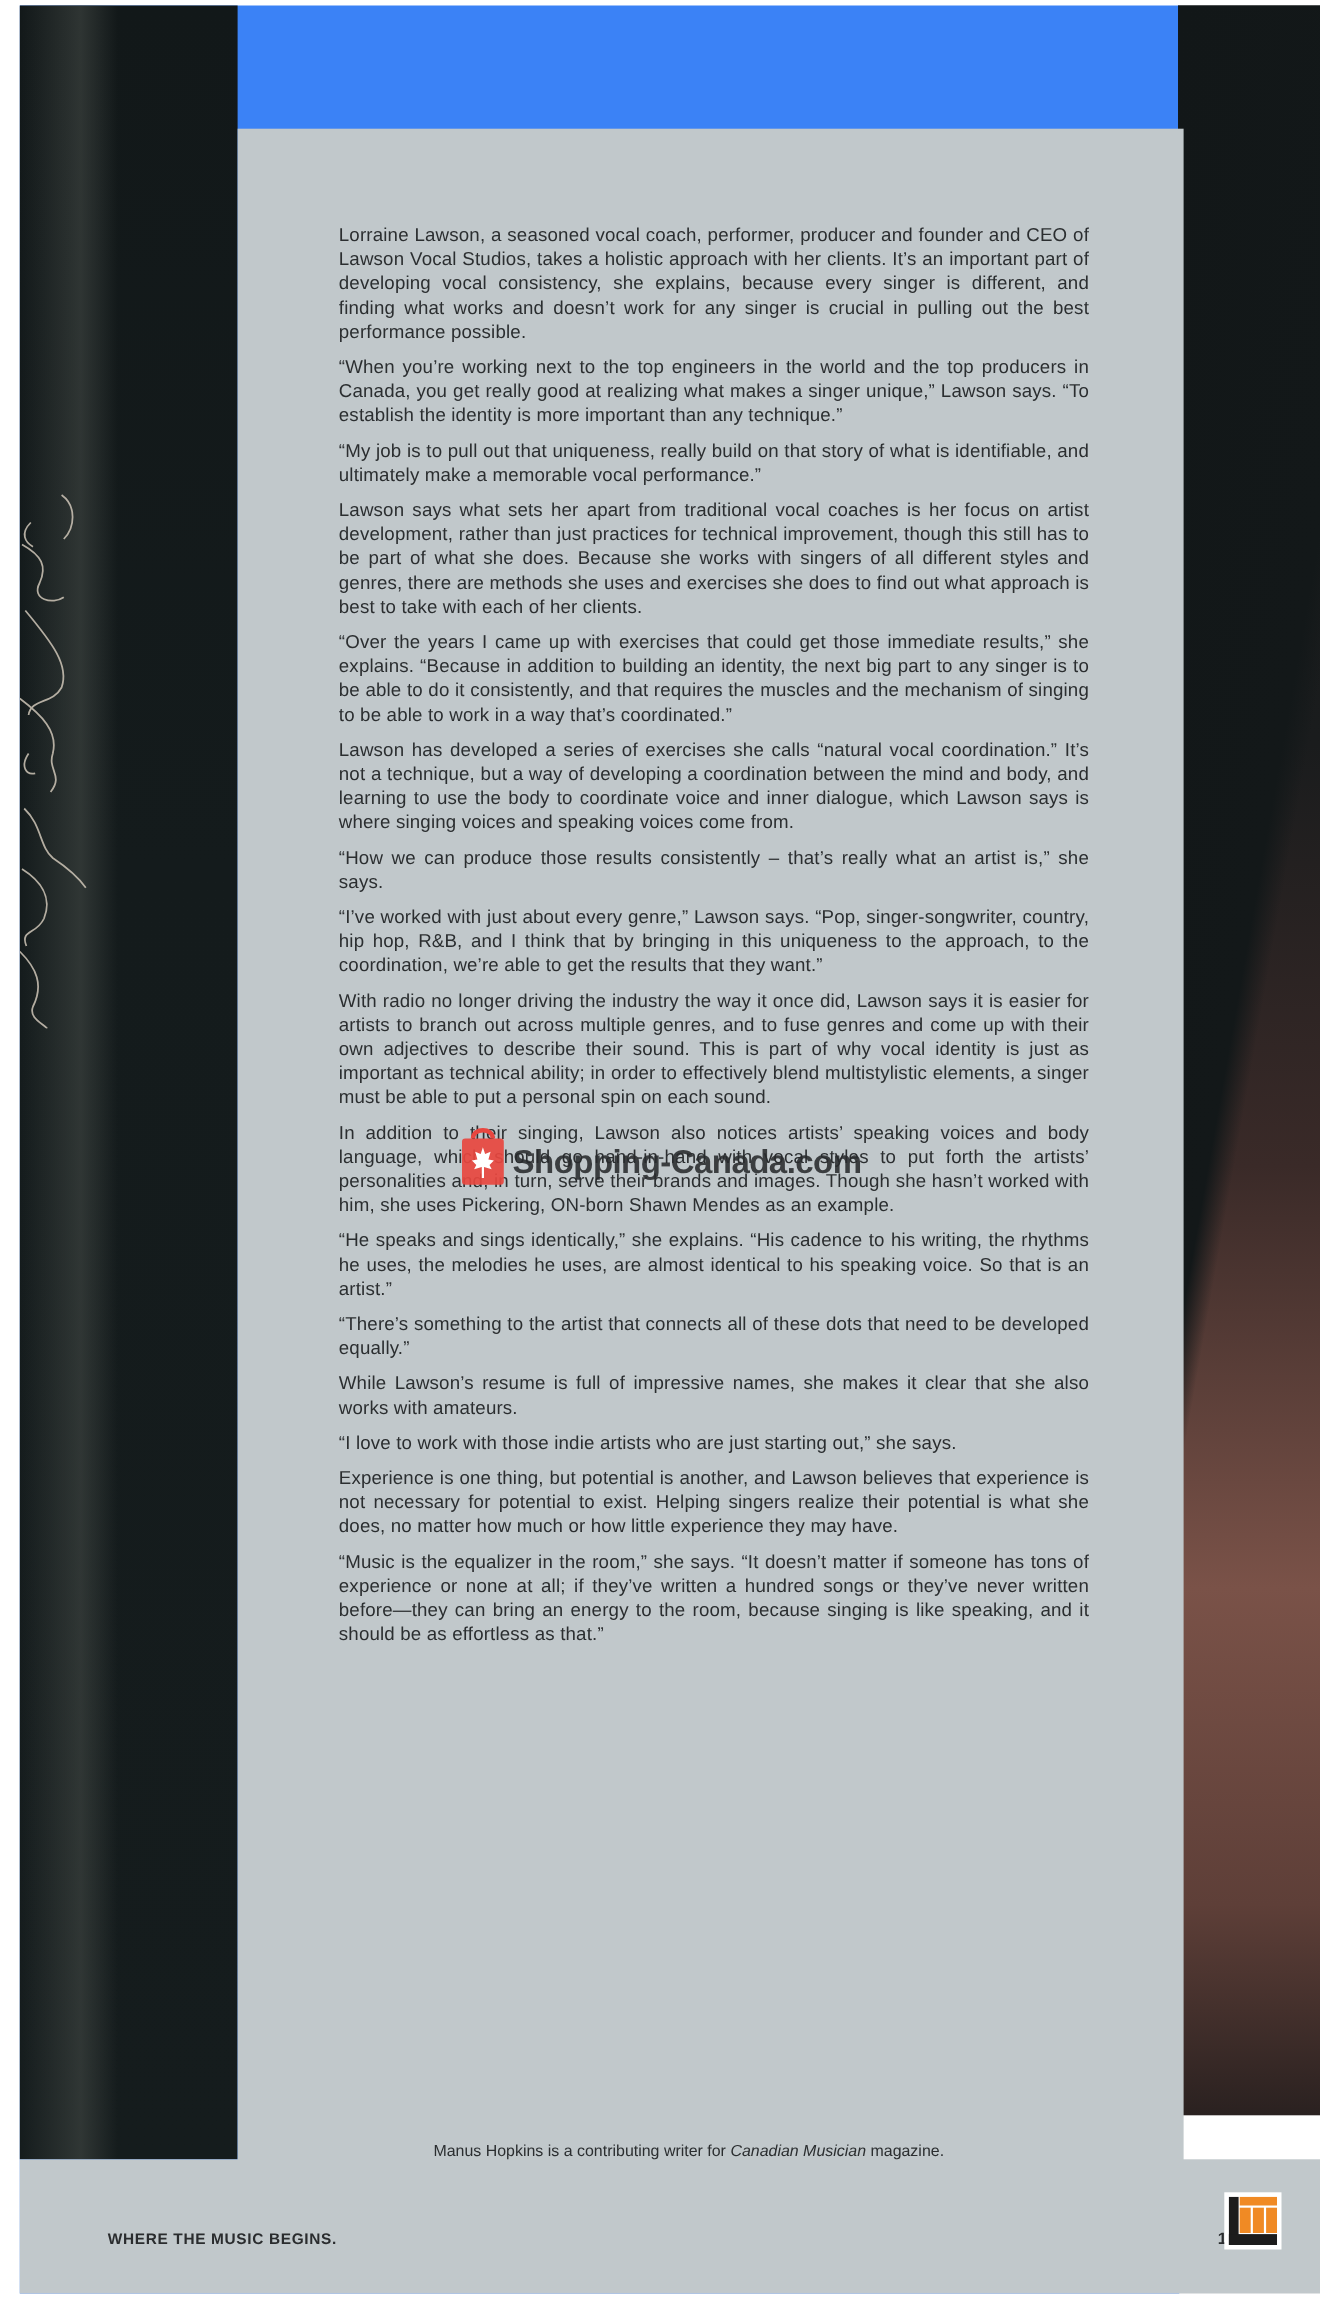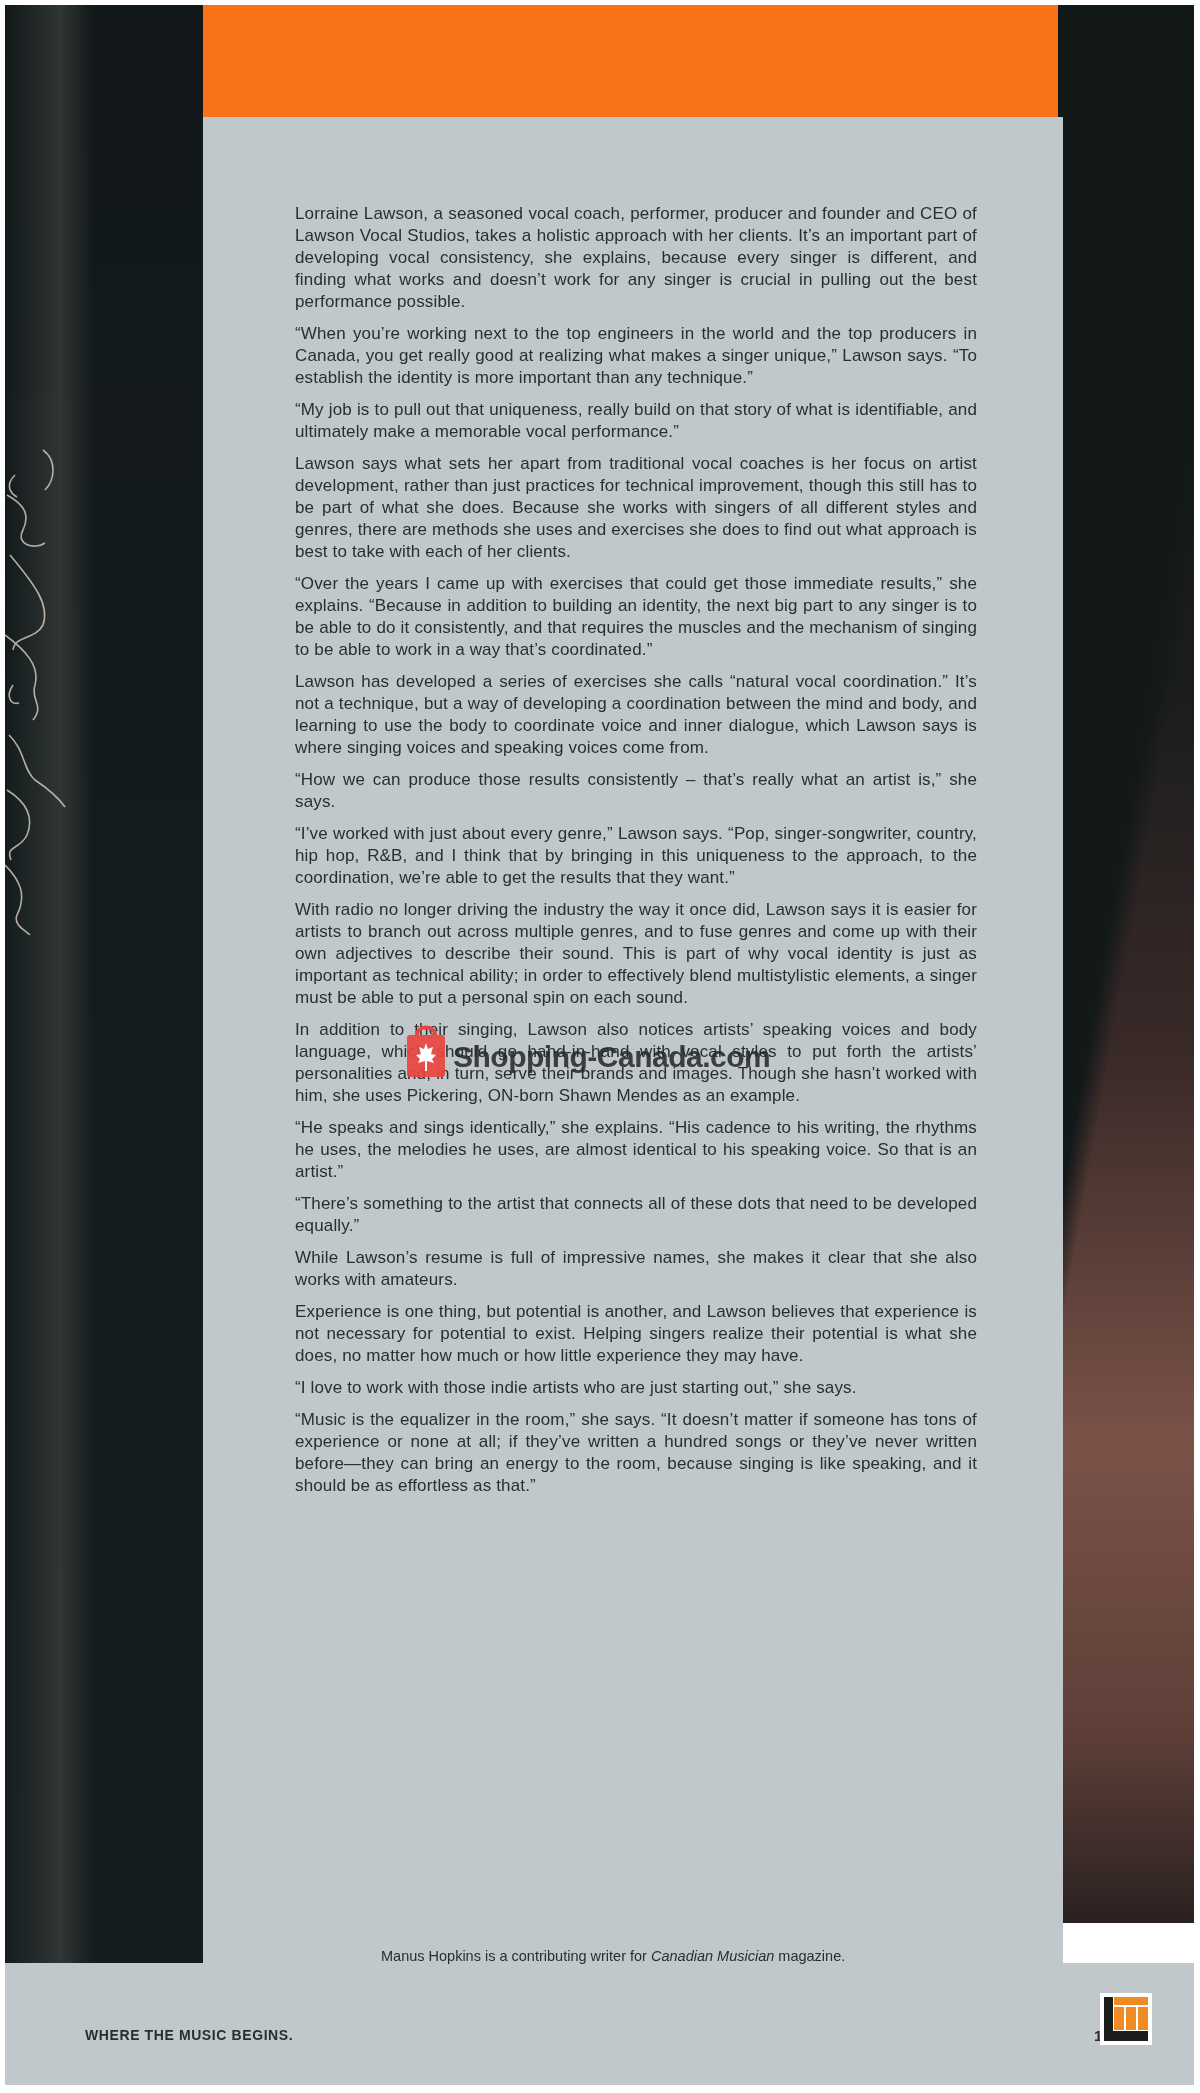--- a/index.html
+++ b/index.html
@@ -2,22 +2,22 @@
 <html><head>
   <meta charset="utf-8">
   <style>
     html, body { margin: 0; padding: 0; }
     body {
       width: 1200px; height: 2093px; position: relative; overflow: hidden;
       background: #ffffff;
       font-family: "Liberation Sans", "DejaVu Sans", sans-serif;
     }
     .page {
-      position: absolute; left: 5px; top: 5px; width: 1054px; height: 2080px;
-      background: #f97316;
+      position: absolute; left: 18px; top: 5px; width: 1054px; height: 2080px;
+      background: #3b82f6;
     }
     .grey-panel {
       position: absolute; left: 198px; top: 112px; width: 860px; height: 1858px;
       background: #c1c8cb;
     }
     .bottom-band {
       position: absolute; left: 0; top: 1958px; width: 1189px; height: 122px;
       background: #c1c8cb;
     }
     .left-photo {
@@ -107,22 +107,22 @@
     <p>Lawson says what sets her apart from traditional vocal coaches is her focus on artist development, rather than just practices for technical improvement, though this still has to be part of what she does. Because she works with singers of all different styles and genres, there are methods she uses and exercises she does to find out what approach is best to take with each of her clients.</p>
     <p>“Over the years I came up with exercises that could get those immediate results,” she explains. “Because in addition to building an identity, the next big part to any singer is to be able to do it consistently, and that requires the muscles and the mechanism of singing to be able to work in a way that’s coordinated.”</p>
     <p>Lawson has developed a series of exercises she calls “natural vocal coordination.” It’s not a technique, but a way of developing a coordination between the mind and body, and learning to use the body to coordinate voice and inner dialogue, which Lawson says is where singing voices and speaking voices come from.</p>
     <p>“How we can produce those results consistently – that’s really what an artist is,” she says.</p>
     <p>“I’ve worked with just about every genre,” Lawson says. “Pop, singer-songwriter, country, hip hop, R&amp;B, and I think that by bringing in this uniqueness to the approach, to the coordination, we’re able to get the results that they want.”</p>
     <p>With radio no longer driving the industry the way it once did, Lawson says it is easier for artists to branch out across multiple genres, and to fuse genres and come up with their own adjectives to describe their sound. This is part of why vocal identity is just as important as technical ability; in order to effectively blend multistylistic elements, a singer must be able to put a personal spin on each sound.</p>
     <p>In addition to their singing, Lawson also notices artists’ speaking voices and body language, which should go hand-in-hand with vocal styles to put forth the artists’ personalities and, in turn, serve their brands and images. Though she hasn’t worked with him, she uses Pickering, ON-born Shawn Mendes as an example.</p>
     <p>“He speaks and sings identically,” she explains. “His cadence to his writing, the rhythms he uses, the melodies he uses, are almost identical to his speaking voice. So that is an artist.”</p>
     <p>“There’s something to the artist that connects all of these dots that need to be developed equally.”</p>
     <p>While Lawson’s resume is full of impressive names, she makes it clear that she also works with amateurs.</p>
+    <p>“I love to work with those indie artists who are just starting out,” she says.</p>
     <p>Experience is one thing, but potential is another, and Lawson believes that experience is not necessary for potential to exist. Helping singers realize their potential is what she does, no matter how much or how little experience they may have.</p>
-    <p>“I love to work with those indie artists who are just starting out,” she says.</p>
     <p>“Music is the equalizer in the room,” she says. “It doesn’t matter if someone has tons of experience or none at all; if they’ve written a hundred songs or they’ve never written before—they can bring an energy to the room, because singing is like speaking, and it should be as effortless as that.”</p>
   </div>
 
   <div class="watermark">
     <div class="bag">
       <svg viewBox="0 0 42 58" width="42" height="58">
         <path d="M12 14 C12 4 30 4 30 14" fill="none" stroke="#e8463f" stroke-width="4"></path>
         <rect x="2" y="14" width="38" height="42" rx="3" fill="#e8463f" opacity="0.92"></rect>
         <path d="M21 22 L23 28 L28 26 L26 33 L31 34 L27 38 L29 42 L22 40 L22 50 L20 50 L20 40 L13 42 L15 38 L11 34 L16 33 L14 26 L19 28 Z" fill="#ffffff"></path>
       </svg>

